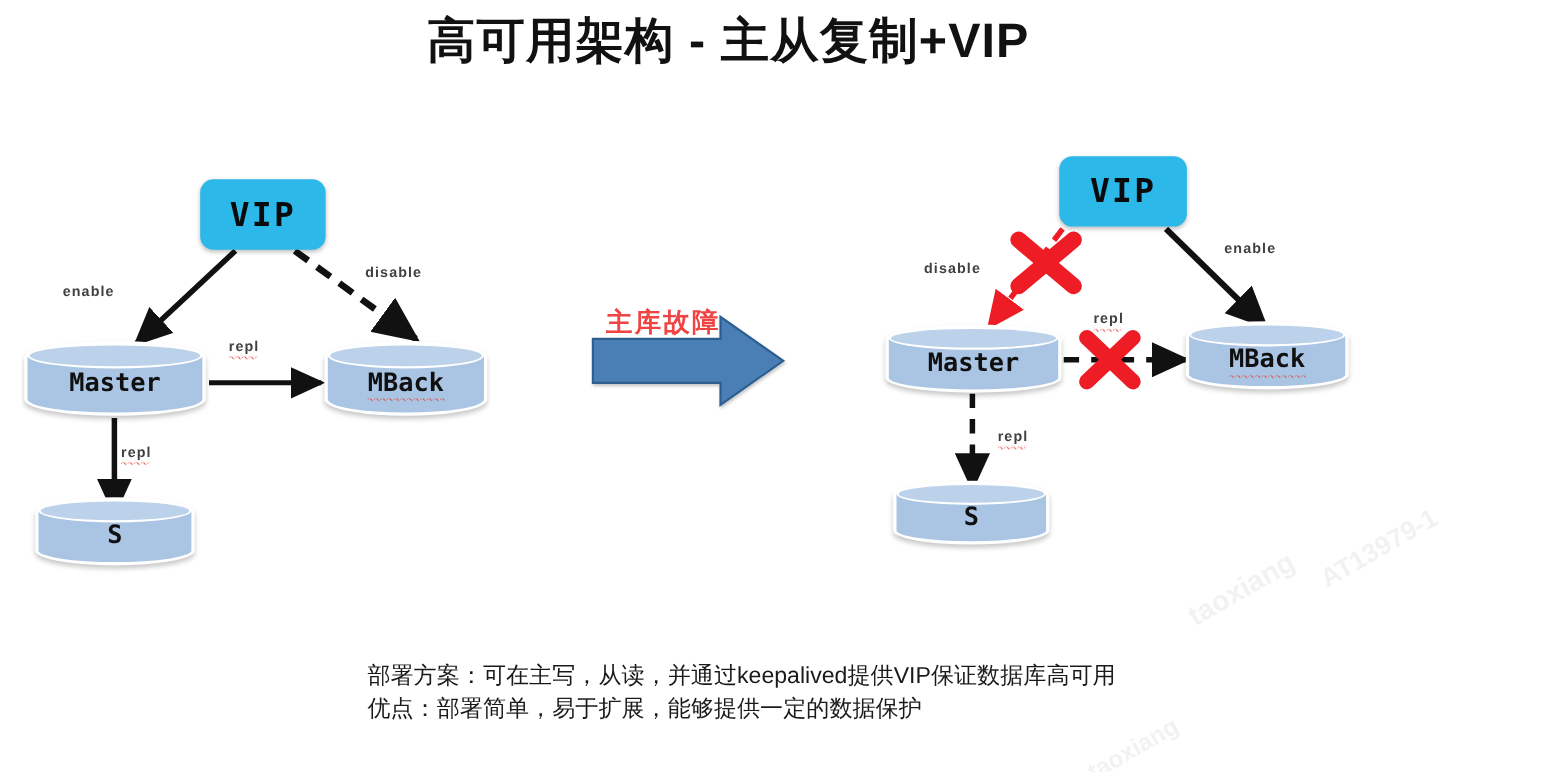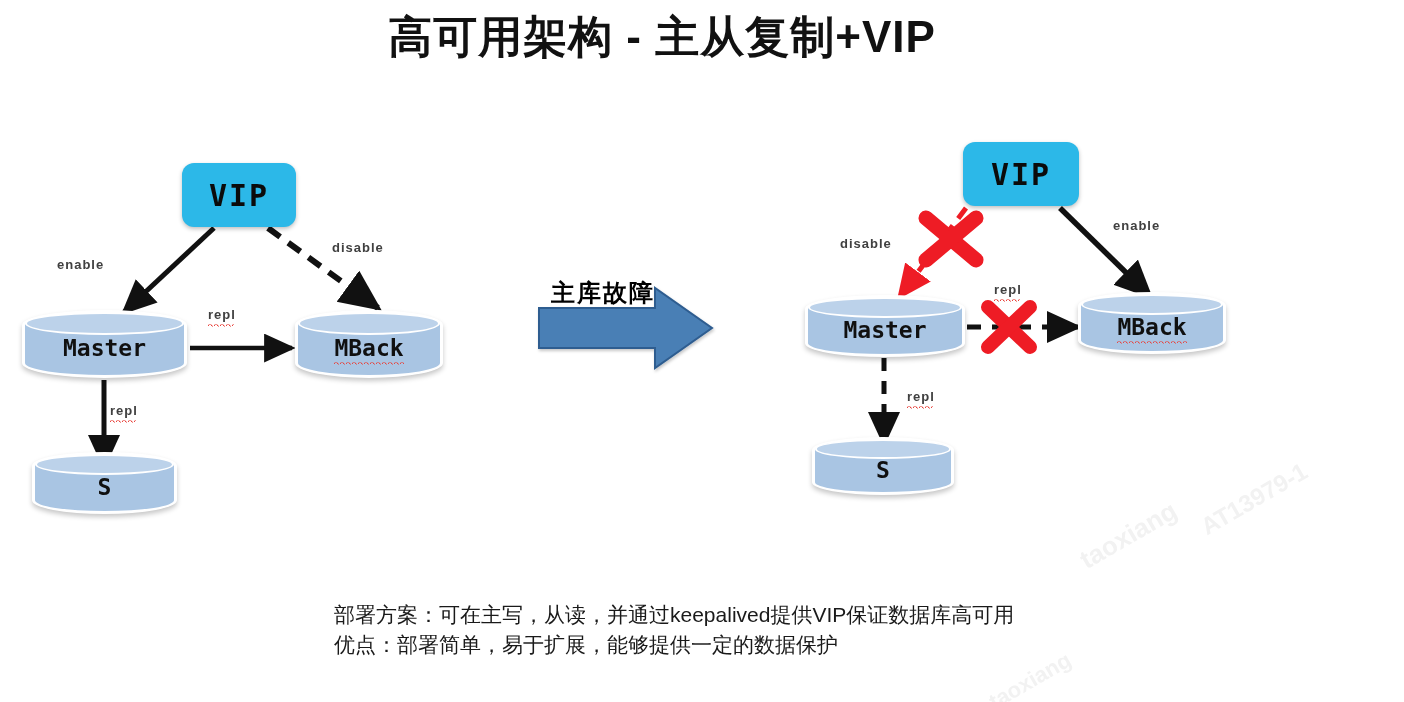--- a/index.html
+++ b/index.html
@@ -104,21 +104,21 @@
   .elabel.red-sq::after{
     content:"";
     position:absolute;left:0;right:2px;bottom:-5px;height:4px;
     background:
       radial-gradient(circle at 2px 4px, transparent 2px, #e8413a 2.1px, transparent 3.2px) 0 0/6px 6px repeat-x;
   }
 
   
   .fail-text{
     position:absolute;
-    color:#000000;
+    color:#ef4444;
     font-weight:bold;
     font-size:24px;
     letter-spacing:2px;
     font-family:"Liberation Serif", serif;
     white-space:nowrap;
   }
 
   
   .ms-label{
     position:absolute;

